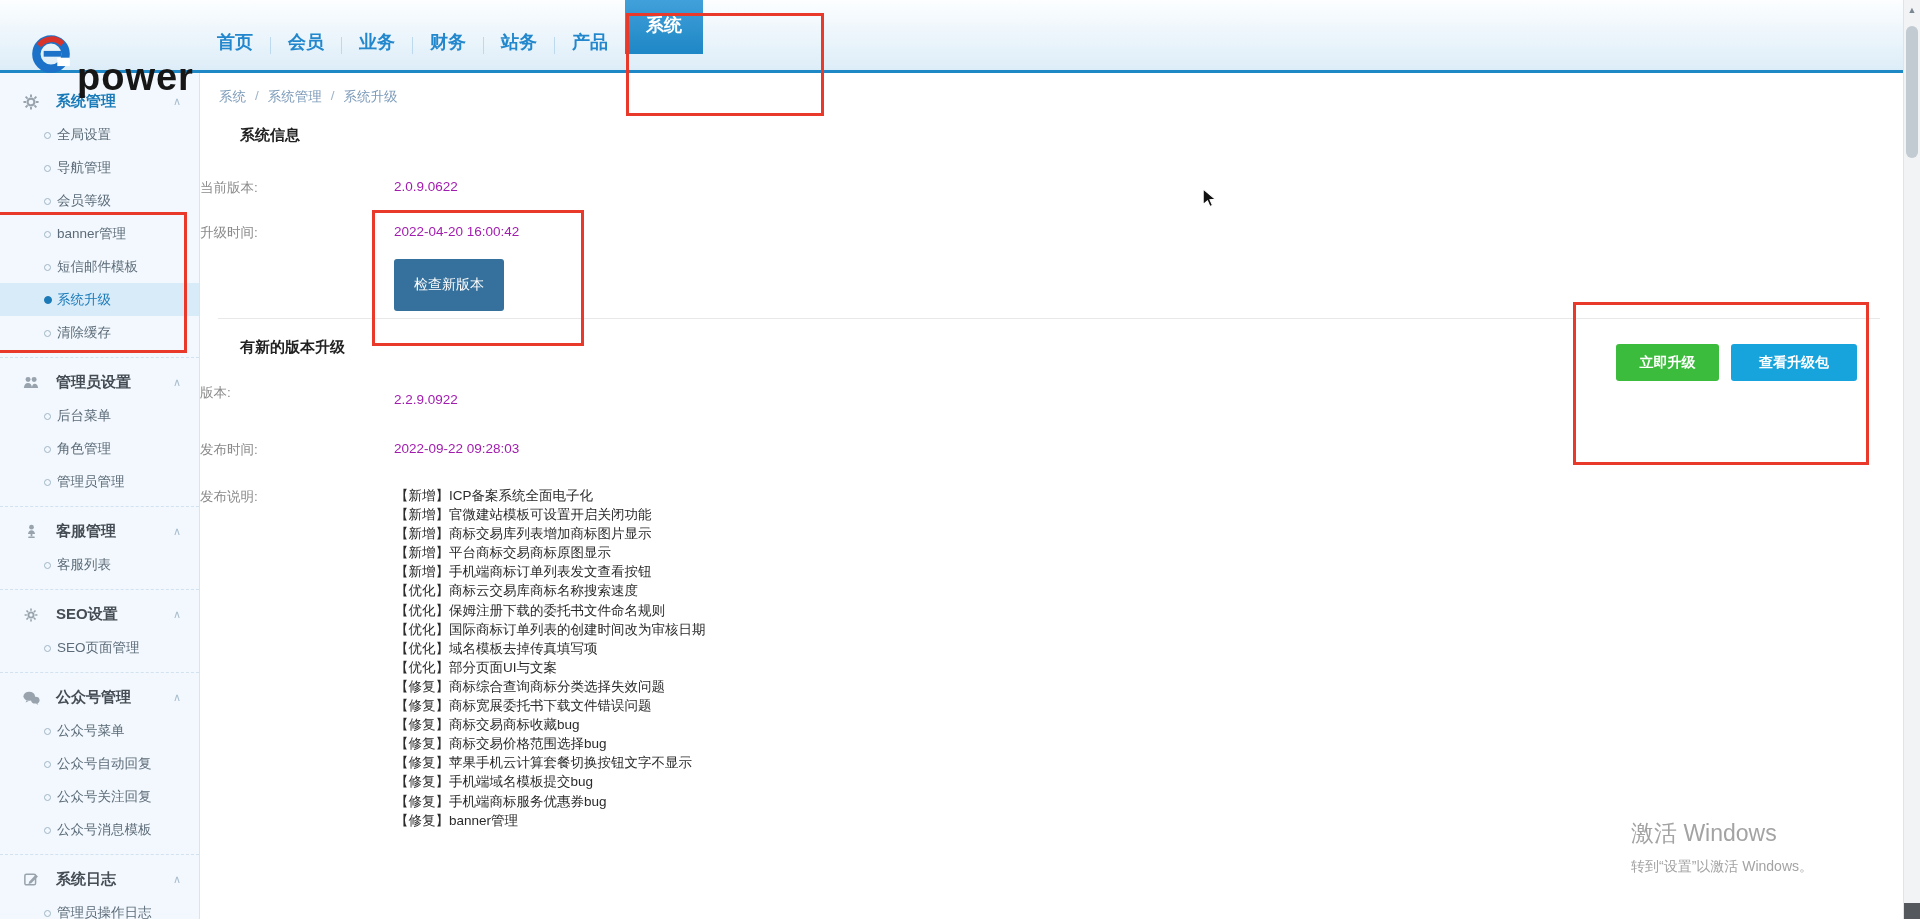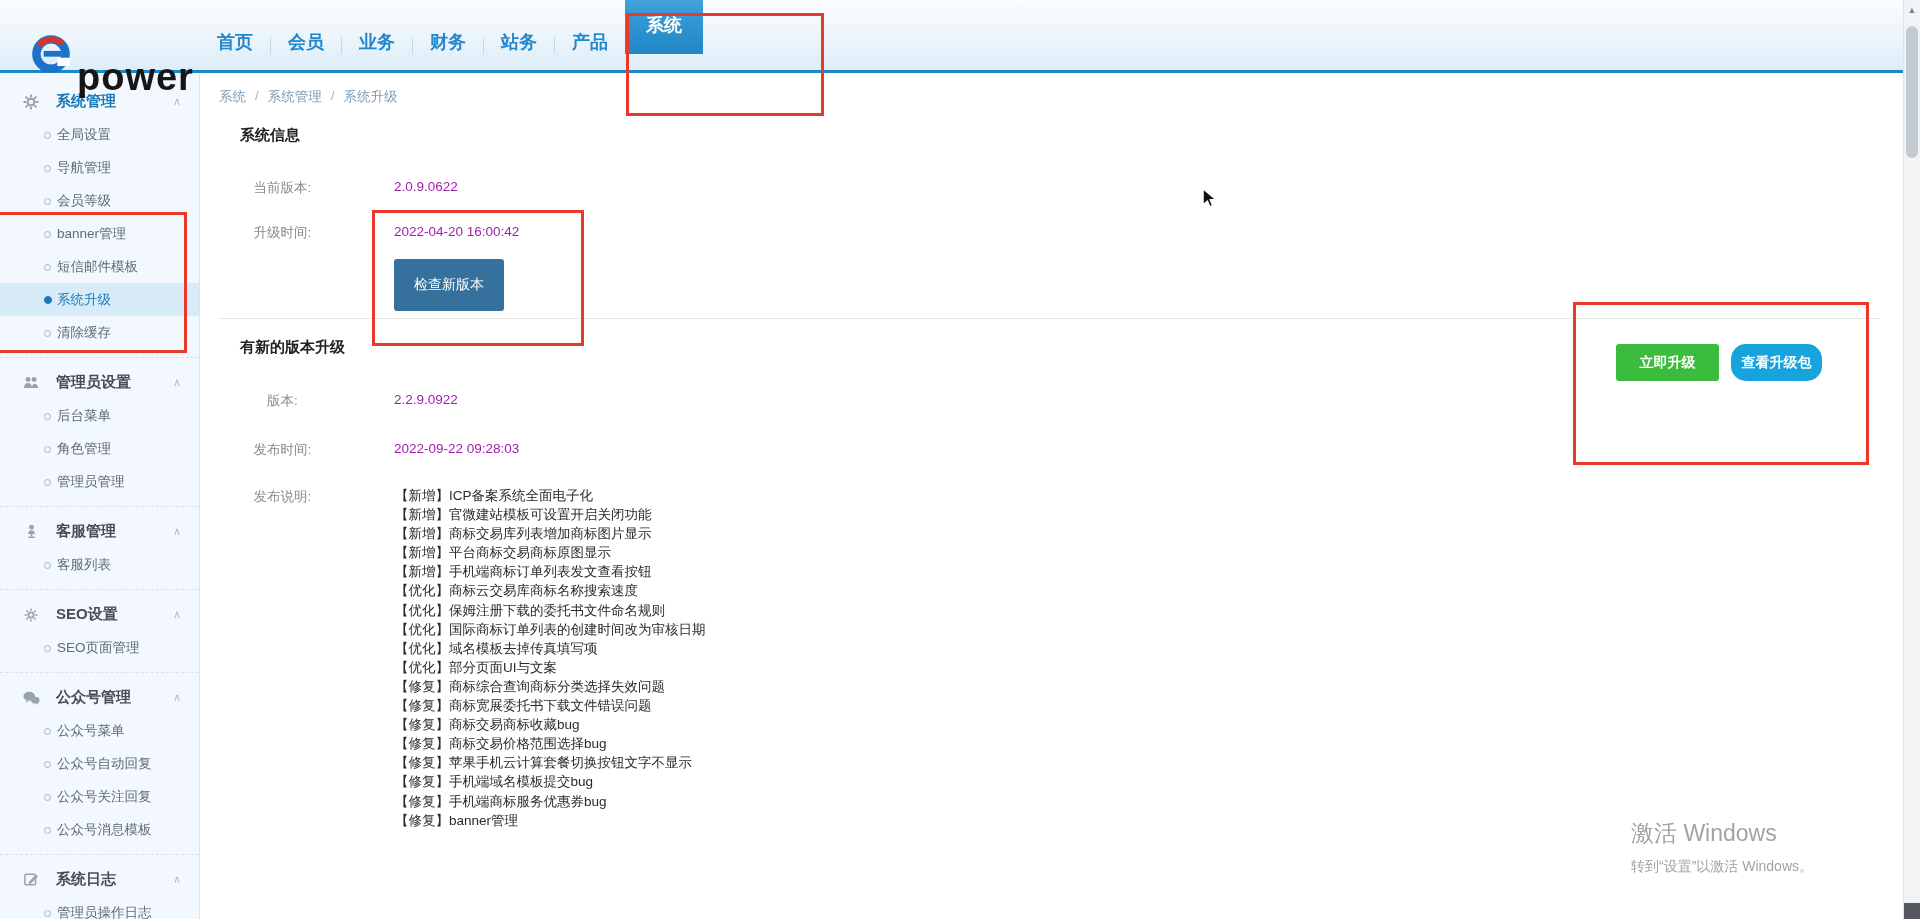--- a/index.html
+++ b/index.html
@@ -37,31 +37,31 @@
   .sec-header .chev{margin-left:auto;margin-right:18px;color:#a9bdce;font-size:11px;font-weight:normal;}
   .sec-header.current{color:#1a7ab8;}
   .side-item{height:33px;display:flex;align-items:center;padding-left:57px;position:relative;
     font-size:13.5px;color:#5c6b79;cursor:pointer;white-space:nowrap;}
   .side-item .dot{position:absolute;left:44px;top:14px;width:5px;height:5px;border:1px solid #a0b5c7;border-radius:50%;background:transparent;}
   .side-item.active{background:#d8ebf9;color:#1a7ab8;}
   .side-item.active .dot{background:#1a7ab8;border-color:#1a7ab8;width:6px;height:6px;top:13px;}
   .side-divider{border-top:1px dashed #d2e2f1;margin:8px 0;}
   
   .h-title{position:absolute;font-size:15px;font-weight:bold;color:#222;z-index:2;}
-  .form-label{position:absolute;left:200px;width:165px;text-align:center;font-size:13.5px;color:#8a8a8a;z-index:2;}
+  .form-label{position:absolute;left:200px;width:165px;text-align:left;font-size:13.5px;color:#8a8a8a;z-index:2;}
   .form-value{position:absolute;left:394px;font-size:13.5px;color:#a21caf;z-index:2;white-space:nowrap;}
   .check-btn{position:absolute;left:394px;top:259px;width:110px;height:52px;background:#35719c;color:#fff;
     font-size:14px;border:none;border-radius:3px;cursor:pointer;z-index:2;font-family:inherit;}
   .divider{position:absolute;left:218px;top:318px;width:1662px;border-top:1px solid #e8e8e8;z-index:1;}
   .notes{position:absolute;left:395px;top:486px;font-size:13.5px;color:#2a2a2a;line-height:19.1px;z-index:2;}
   .notes div{white-space:nowrap;}
   .btn-green{position:absolute;left:1616px;top:344px;width:103px;height:37px;background:#3cbc3c;color:#fff;
     font-size:14px;font-weight:bold;border:none;border-radius:3px;cursor:pointer;z-index:10;font-family:inherit;}
-  .btn-cyan{position:absolute;left:1731px;top:344px;width:91px;height:37px;background:#17a3dc;color:#fff;
-    font-size:14px;font-weight:bold;border:none;border-radius:15px;cursor:pointer;z-index:10;font-family:inherit;}
+  .btn-cyan{position:absolute;left:1731px;top:344px;width:126px;height:37px;background:#17a3dc;color:#fff;
+    font-size:14px;font-weight:bold;border:none;border-radius:3px;cursor:pointer;z-index:10;font-family:inherit;}
   
   .anno{position:absolute;border:3px solid #e8392a;z-index:50;pointer-events:none;}
   .anno1{left:626px;top:13px;width:192px;height:97px;}
   .anno2{left:-5px;top:212px;width:186px;height:135px;}
   .anno3{left:372px;top:210px;width:206px;height:130px;}
   .anno4{left:1573px;top:302px;width:290px;height:157px;}
   .cursor{position:absolute;left:1200px;top:188px;z-index:60;pointer-events:none;}
   .watermark{position:absolute;left:1631px;top:818px;color:#a3a3a3;z-index:40;pointer-events:none;}
   .watermark .w1{font-size:23px;}
   .watermark .w2{font-size:14px;margin-top:9px;}
@@ -272,21 +272,21 @@
 
 <div class="form-label" style="top:224px;">升级时间:</div>
 <div class="form-value" style="top:224px;">2022-04-20 16:00:42</div>
 
 <button class="check-btn">检查新版本</button>
 
 <div class="divider"></div>
 
 <div class="h-title" style="left:240px;top:338px;">有新的版本升级</div>
 
-<div class="form-label" style="top:392px;">版本:</div>
+<div class="form-label" style="top:384px;">版本:</div>
 <div class="form-value" style="top:392px;">2.2.9.0922</div>
 
 <div class="form-label" style="top:441px;">发布时间:</div>
 <div class="form-value" style="top:441px;">2022-09-22 09:28:03</div>
 
 <div class="form-label" style="top:488px;">发布说明:</div>
 <div class="notes">
   <div>【新增】ICP备案系统全面电子化</div>
   <div>【新增】官微建站模板可设置开启关闭功能</div>
   <div>【新增】商标交易库列表增加商标图片显示</div>

